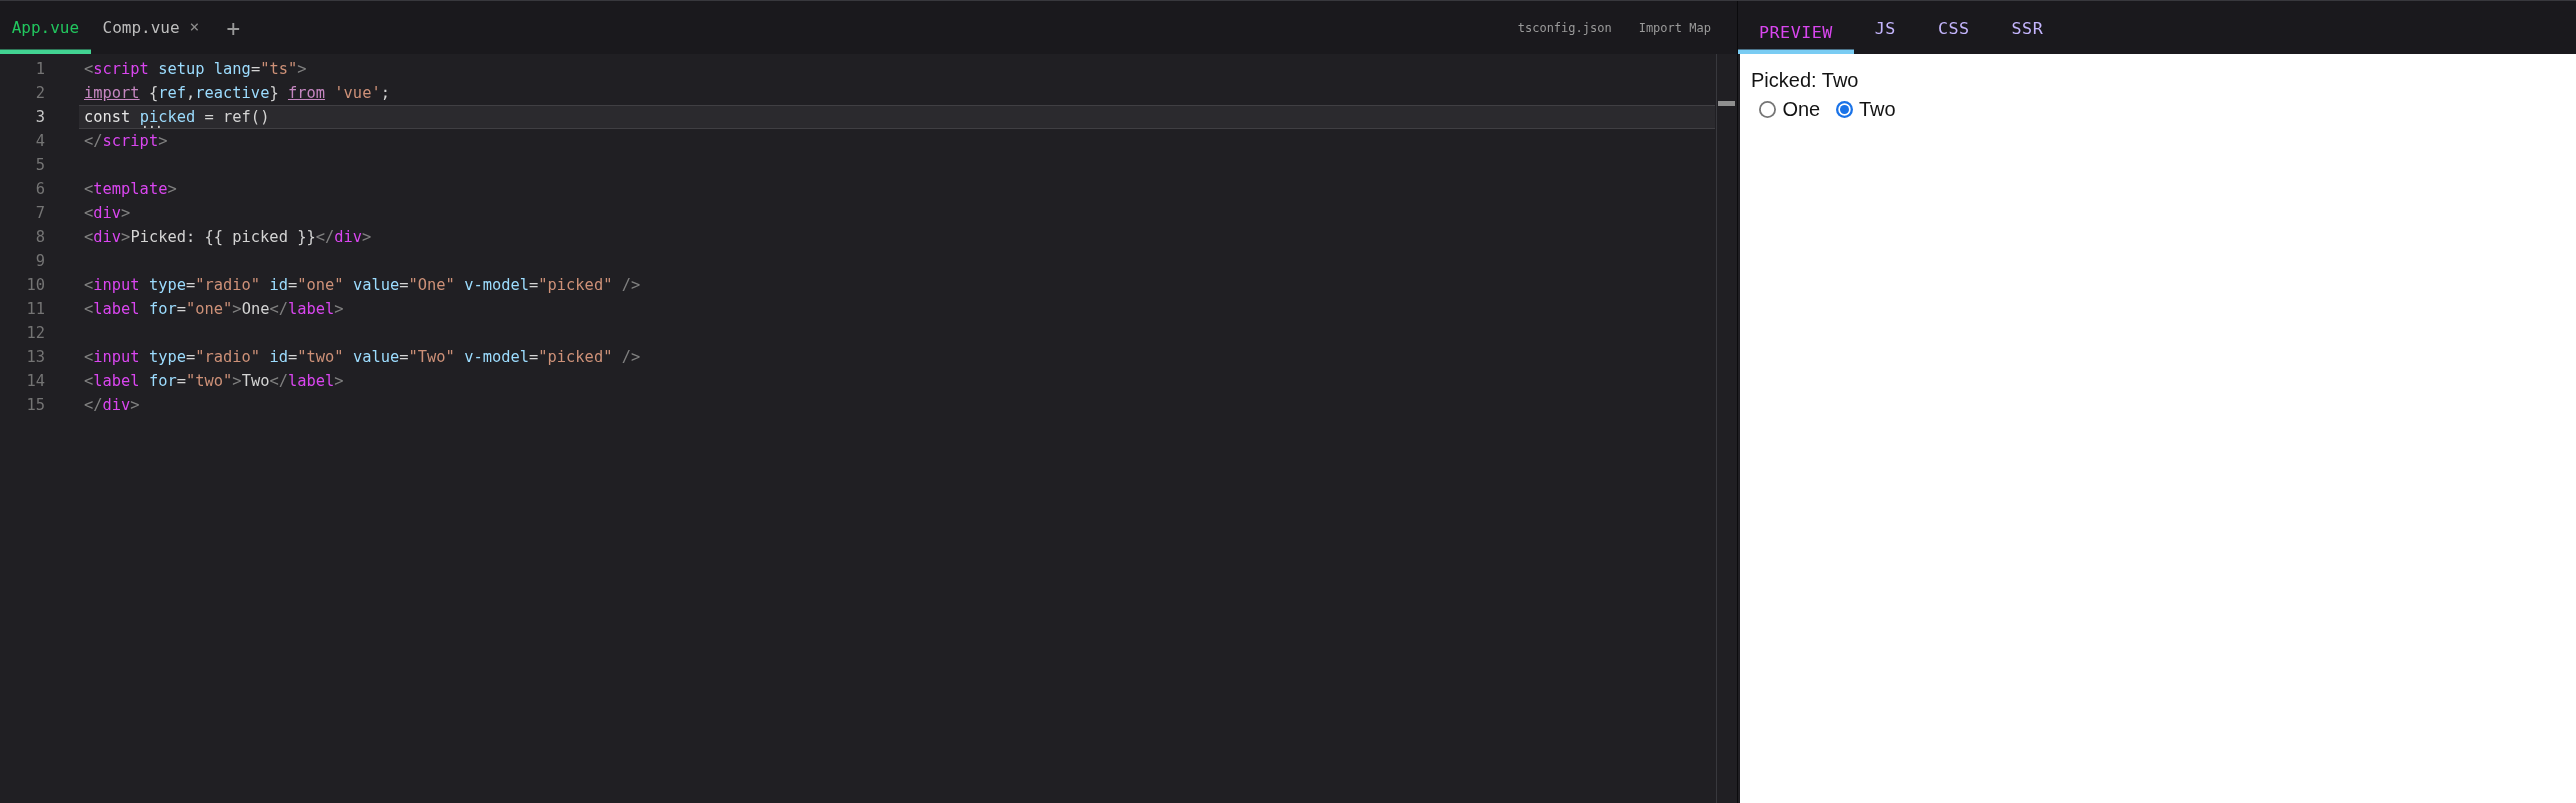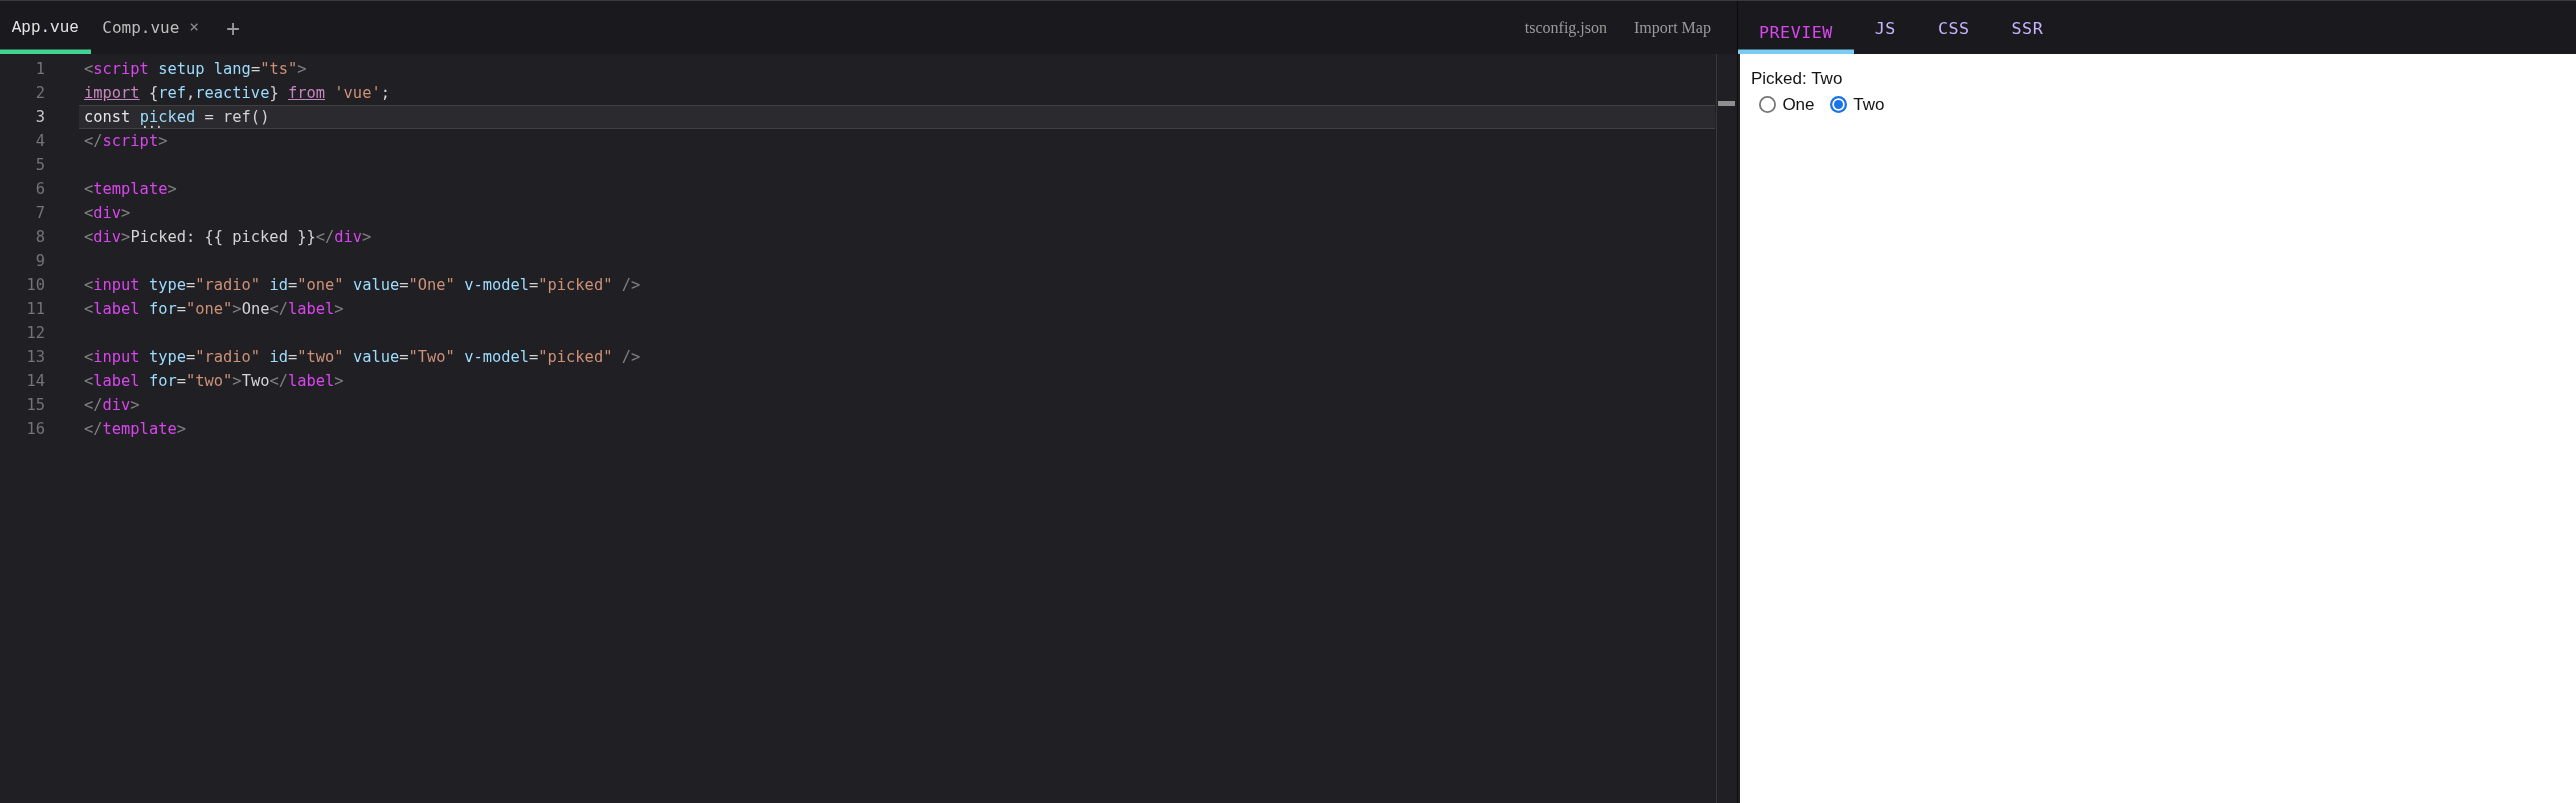--- a/index.html
+++ b/index.html
@@ -6,27 +6,27 @@
   html,body { width:2576px; height:804px; overflow:hidden; background:#201f23;
               font-family:"DejaVu Sans Mono","Liberation Mono",monospace; }
 
   
   .topbar { position:absolute; top:0; left:0; width:2576px; height:54px;
             background:#1a191d; border-top:0.9px solid #38383d; display:flex; }
   .file-bar { width:1738px; display:flex; align-items:stretch;
               border-right:1.8px solid #0b0b0d; }
   .tab { display:flex; align-items:center; padding:0 11.7px; font-size:16px;
          color:#bdbdbd; cursor:pointer; white-space:pre; }
-  .tab.active { color:#e5e5e5; box-shadow:inset 0 -4.5px 0 #42d392;font-family:Liberation Mono, monospace; }
+  .tab.active { color:#22c55e; box-shadow:inset 0 -4.5px 0 #42d392; }
   .close { margin-left:10px; color:#8a8a8a; font-size:16.3px; line-height:1; }
   .add-tab { background:none; border:none; color:#9a9a9a; font-size:22.6px;
              padding:0 15.4px; cursor:pointer; font-family:inherit; }
   .grow { flex:1; }
-  .cfg-item { display:flex; align-items:center; padding:0 13.5px; font-size:16px;
-              color:#9a9a9a; cursor:pointer; white-space:pre;font-family:Liberation Serif, serif; }
+  .cfg-item { display:flex; align-items:center; padding:0 13.5px; font-size:12px;
+              color:#9a9a9a; cursor:pointer; white-space:pre; }
   .cfg-item:last-child { margin-right:12.6px; }
   .output-bar { flex:1; display:flex; align-items:stretch; background:#1a191d; }
   .otab { display:flex; align-items:center; padding:0 21px; font-size:16.7px;
           color:#c4b5fd; cursor:pointer; letter-spacing:0.5px; }
   .otab.active { color:#d946ef; box-shadow:inset 0 -4.5px 0 #7accf3;margin-top:9px; }
 
   
   .editor { position:absolute; top:54px; left:0; width:1738px; height:750px;
             background:#201f23; border-right:1.8px solid #0b0b0d;
             font-size:15.4px; line-height:24px; padding-top:2.7px; }
@@ -53,21 +53,21 @@
   .tk-op  { color:#d4d4d4; }
   .tk-txt { color:#d4d4d4; }
   .tk-hint{ color:#9cdcfe; position:relative; display:inline-block; }
   .tk-hint::after { content:"···"; position:absolute; left:0.9px; top:10px;
                     color:#c9c9c9; font-size:14.5px; letter-spacing:-1.8px; }
 
   
   .preview { position:absolute; top:54px; left:1740px; width:836px; height:750px;
              background:#ffffff; color:#131313;
              font-family:"Liberation Sans","DejaVu Sans",sans-serif;
-             font-size:17px; padding:14.5px 0 0 11px; }
+             font-size:20px; padding:14.5px 0 0 11px; }
   .radio-row { margin-top:6.3px; display:flex; align-items:center; }
   .radio { width:17px; height:17px; border-radius:50%; flex:none;
            box-shadow:inset 0 0 0 1.8px #767676; background:#fff; margin:0 6.3px 0 8.1px;
            cursor:pointer; position:relative; }
   .radio.checked { box-shadow:inset 0 0 0 2.3px #1a73e8; margin-left:15.4px; }
   .radio.checked::after { content:""; position:absolute; inset:4.1px;
                           border-radius:50%; background:#1a73e8; }
   .radio-label { cursor:pointer; }
 </style>
 </head>
@@ -105,21 +105,20 @@
       <div class="row"><div class="gut">6</div><div class="codetxt"><span class="tk-p">&lt;</span><span class="tk-tag">template</span><span class="tk-p">&gt;</span></div></div>
       <div class="row"><div class="gut">7</div><div class="codetxt"><span class="tk-p">&lt;</span><span class="tk-tag">div</span><span class="tk-p">&gt;</span></div></div>
       <div class="row"><div class="gut">8</div><div class="codetxt"><span class="tk-p">&lt;</span><span class="tk-tag">div</span><span class="tk-p">&gt;</span><span class="tk-txt">Picked: {{ picked }}</span><span class="tk-p">&lt;/</span><span class="tk-tag">div</span><span class="tk-p">&gt;</span></div></div>
       <div class="row"><div class="gut">9</div><div class="codetxt"></div></div>
       <div class="row"><div class="gut">10</div><div class="codetxt"><span class="tk-p">&lt;</span><span class="tk-tag">input</span><span class="tk-txt"> </span><span class="tk-attr">type</span><span class="tk-op">=</span><span class="tk-str">"radio"</span><span class="tk-txt"> </span><span class="tk-attr">id</span><span class="tk-op">=</span><span class="tk-str">"one"</span><span class="tk-txt"> </span><span class="tk-attr">value</span><span class="tk-op">=</span><span class="tk-str">"One"</span><span class="tk-txt"> </span><span class="tk-attr">v-model</span><span class="tk-op">=</span><span class="tk-str">"picked"</span><span class="tk-txt"> </span><span class="tk-p">/&gt;</span></div></div>
       <div class="row"><div class="gut">11</div><div class="codetxt"><span class="tk-p">&lt;</span><span class="tk-tag">label</span><span class="tk-txt"> </span><span class="tk-attr">for</span><span class="tk-op">=</span><span class="tk-str">"one"</span><span class="tk-p">&gt;</span><span class="tk-txt">One</span><span class="tk-p">&lt;/</span><span class="tk-tag">label</span><span class="tk-p">&gt;</span></div></div>
       <div class="row"><div class="gut">12</div><div class="codetxt"></div></div>
       <div class="row"><div class="gut">13</div><div class="codetxt"><span class="tk-p">&lt;</span><span class="tk-tag">input</span><span class="tk-txt"> </span><span class="tk-attr">type</span><span class="tk-op">=</span><span class="tk-str">"radio"</span><span class="tk-txt"> </span><span class="tk-attr">id</span><span class="tk-op">=</span><span class="tk-str">"two"</span><span class="tk-txt"> </span><span class="tk-attr">value</span><span class="tk-op">=</span><span class="tk-str">"Two"</span><span class="tk-txt"> </span><span class="tk-attr">v-model</span><span class="tk-op">=</span><span class="tk-str">"picked"</span><span class="tk-txt"> </span><span class="tk-p">/&gt;</span></div></div>
       <div class="row"><div class="gut">14</div><div class="codetxt"><span class="tk-p">&lt;</span><span class="tk-tag">label</span><span class="tk-txt"> </span><span class="tk-attr">for</span><span class="tk-op">=</span><span class="tk-str">"two"</span><span class="tk-p">&gt;</span><span class="tk-txt">Two</span><span class="tk-p">&lt;/</span><span class="tk-tag">label</span><span class="tk-p">&gt;</span></div></div>
       <div class="row"><div class="gut">15</div><div class="codetxt"><span class="tk-p">&lt;/</span><span class="tk-tag">div</span><span class="tk-p">&gt;</span></div></div>
-      <div class="row"><div class="gut">16</div><div class="codetxt"><span class="tk-p">&lt;/</span><span class="tk-tag">template</span><span class="tk-p">&gt;</span></div></div>
     </div>
   <div class="vrule"></div>
   <div class="thumb"></div>
 </div>
 
 <div class="preview">
   <div>Picked: Two</div>
   <div class="radio-row">
     <span class="radio"></span>
     <label class="radio-label">One</label>

